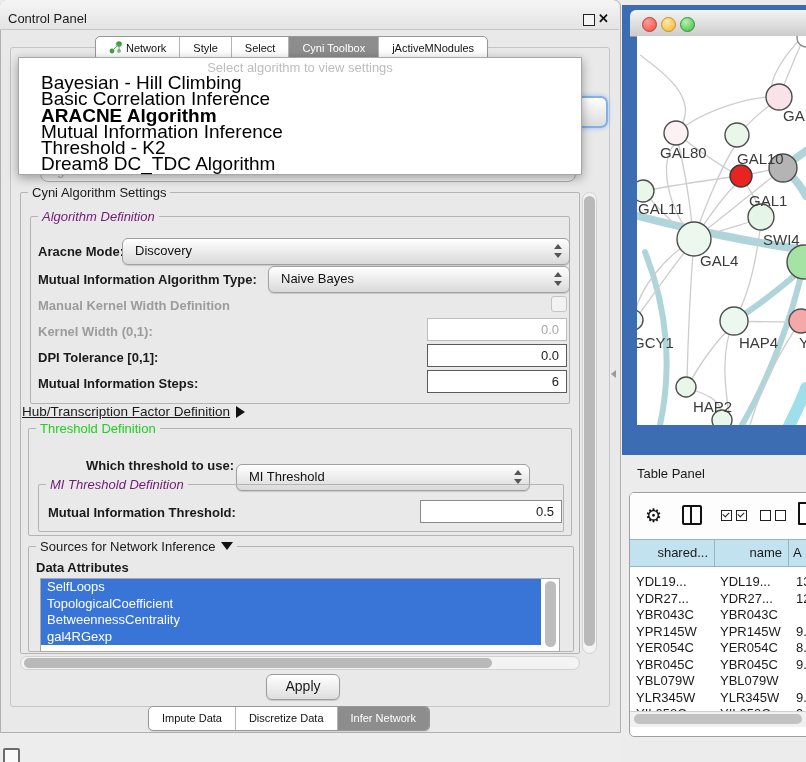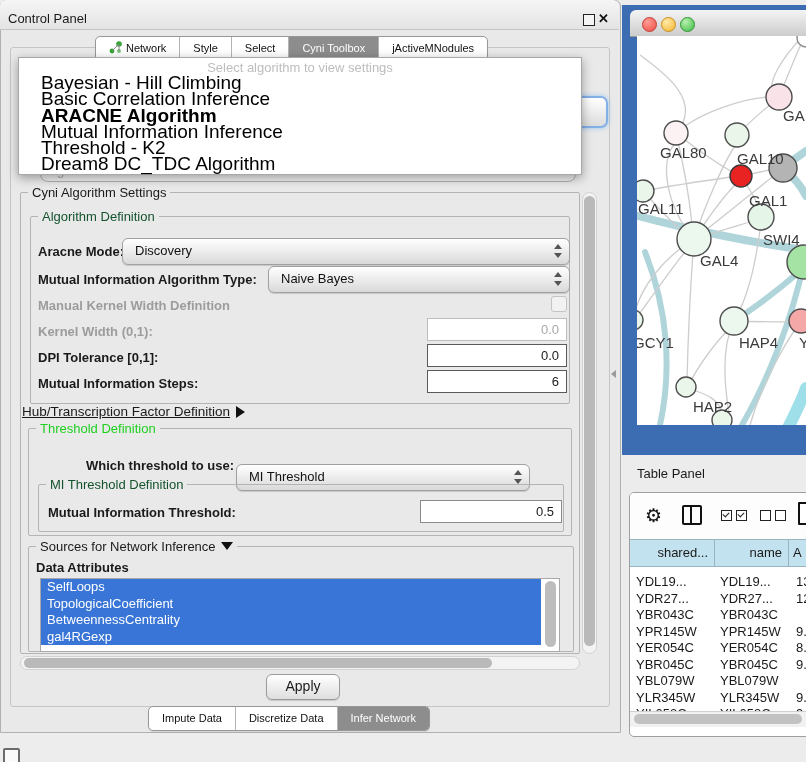--- a/index.html
+++ b/index.html
@@ -39,21 +39,21 @@
   
   .combo-sliver{left:544px;top:96px;width:60px;height:28px;border:2px solid #84b0e8;border-radius:7px;
                 background:linear-gradient(#fff,#dcdcdc);box-shadow:0 0 5px #9cc0ef;z-index:5;}
   .gal-combo{left:40px;top:150px;width:536px;height:32px;border:1px solid #b0b0b0;border-radius:8px;
              background:#f1f1f1;z-index:5;color:#a8a8a8;font-size:13px;padding:12px 0 0 16px;
              box-sizing:border-box;white-space:nowrap;overflow:hidden;}
 
   
   .fs{border:1px solid #b4b4b4;border-radius:2px;background:transparent;}
   .legend{position:absolute;font-size:13px;background:#e9e9e9;padding:0 4px;white-space:nowrap;}
-  .leg-blue{color:#14532d;}
+  .leg-blue{color:#701a75;font-style:italic;}
   .leg-green{color:#1fd01f;}
 
   .lbl{font-size:13px;font-weight:bold;white-space:nowrap;}
   .lbl-dis{color:#9c9c9c;}
 
   .combo{border:1px solid #a0a0a0;border-radius:6px;background:linear-gradient(#ffffff,#d9d9d9);
          font-size:13px;box-shadow:0 1px 1px rgba(0,0,0,.15);}
   .combo .cv{position:absolute;left:12px;top:4px;color:#111;}
   .stepper{position:absolute;right:7px;top:4px;width:9px;height:16px;}
   .stepper:before{content:"";position:absolute;left:1px;top:1px;border-left:4px solid transparent;

